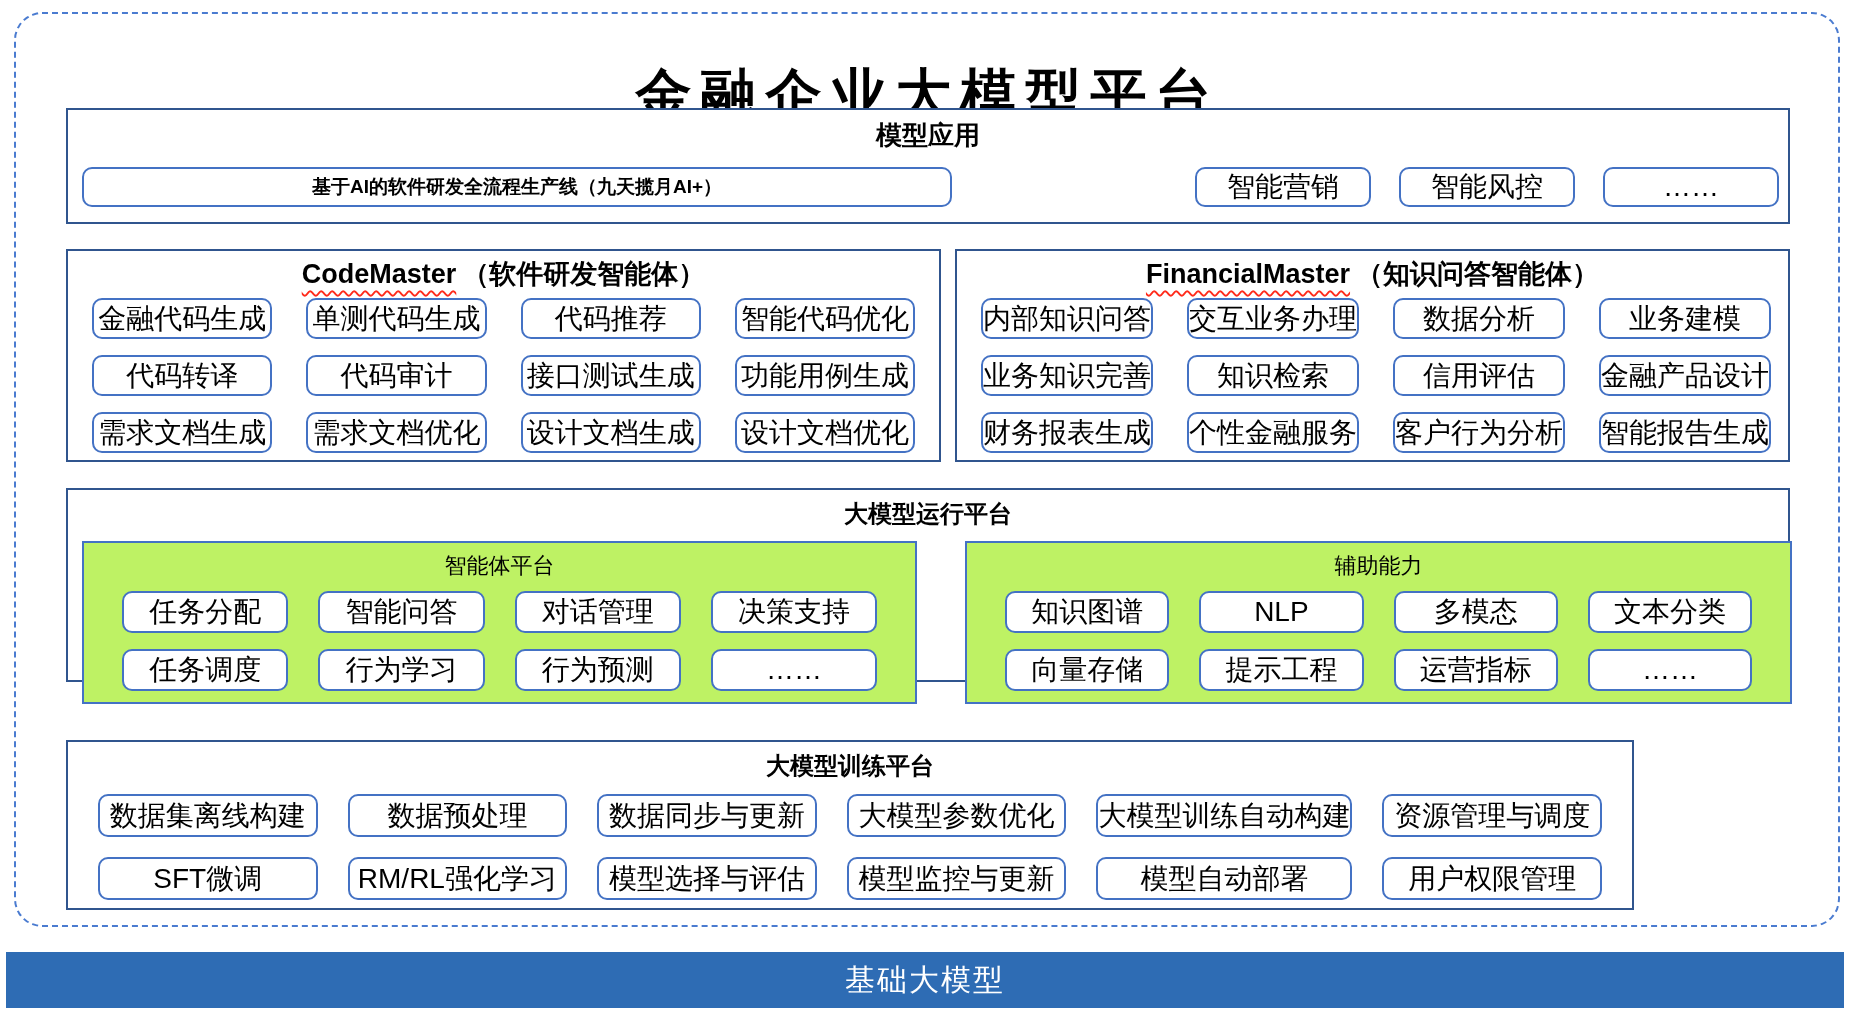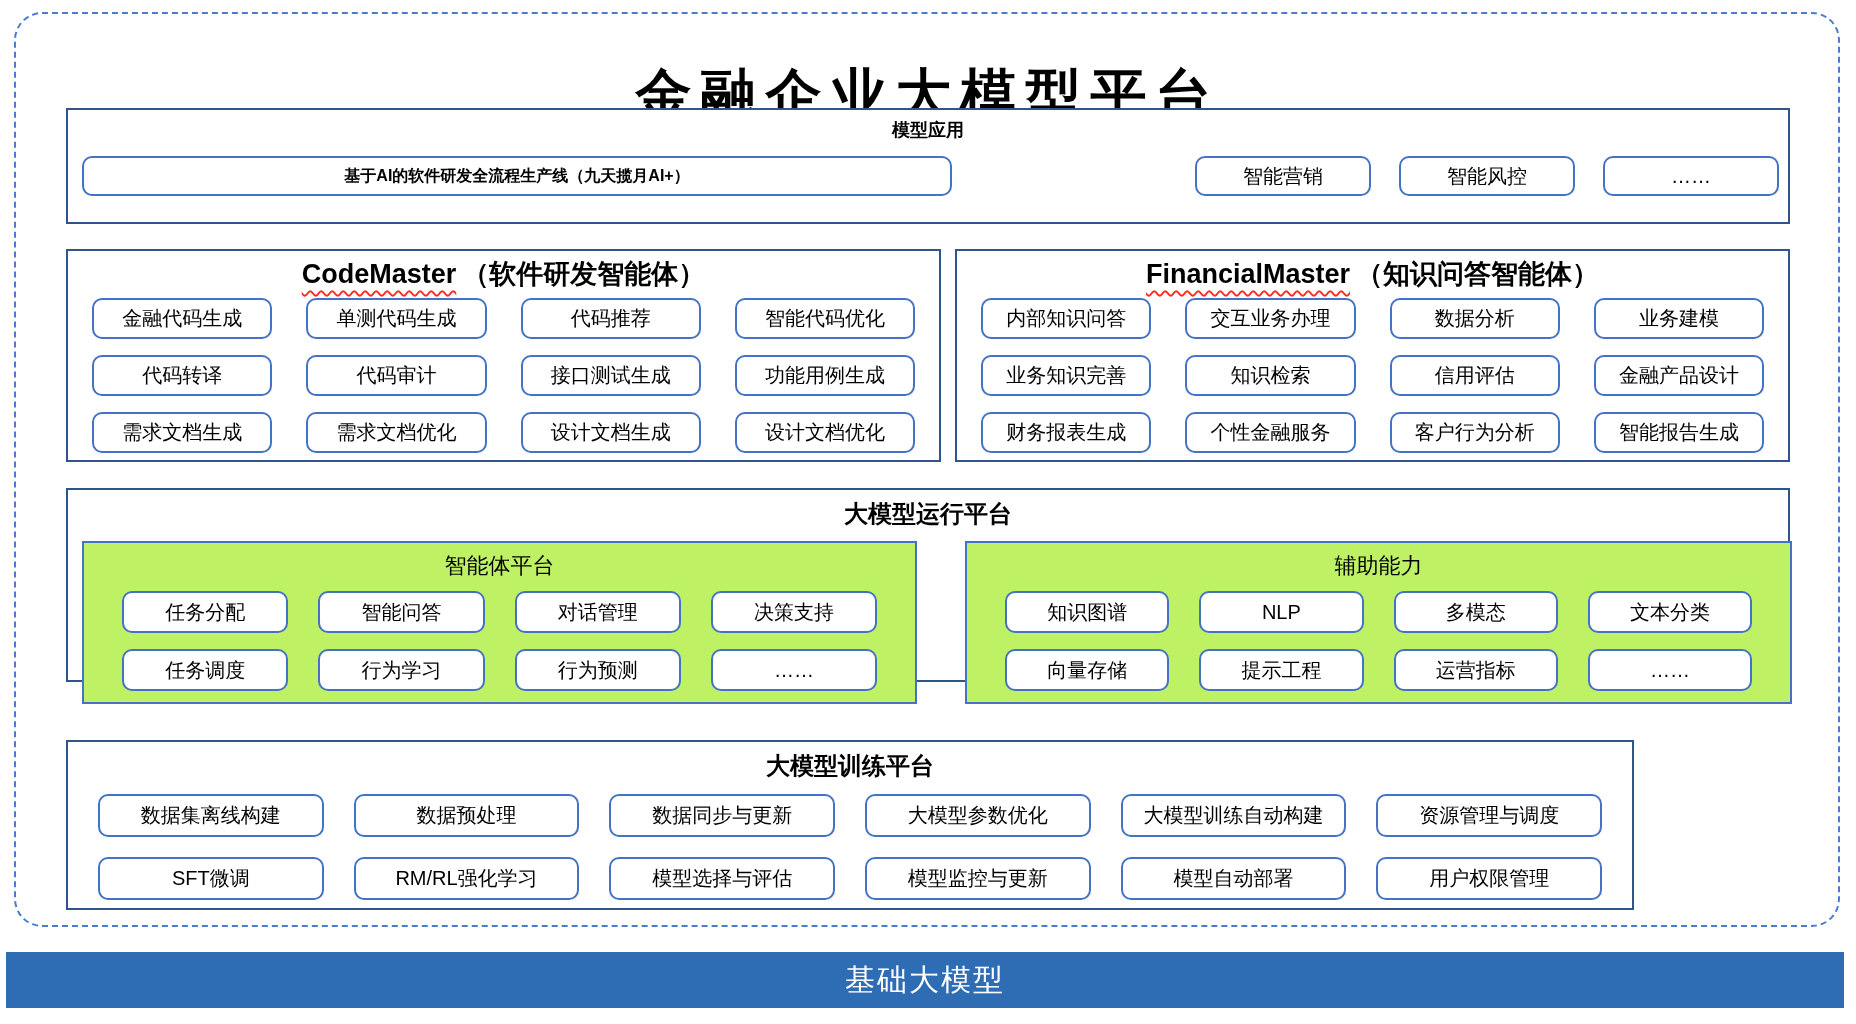--- a/index.html
+++ b/index.html
@@ -19,33 +19,33 @@
     border:2px dashed var(--frame-blue);border-radius:28px;box-sizing:border-box;
   }
   .main-title{
     position:absolute;left:0;right:0;top:26px;text-align:center;
     font-family:"DejaVu Serif","Liberation Serif",serif;
     font-weight:bold;font-size:56px;letter-spacing:9px;line-height:1.1;
   }
   .box{
     position:absolute;border:2px solid var(--box-border);background:#fff;box-sizing:border-box;
   }
-  .sec-title{ text-align:center;font-weight:bold;font-size:18px;padding-top:8px; }
+  .sec-title{ text-align:center;font-weight:bold;font-size:26px;padding-top:8px; }
   .sec-title.big{ font-size:24px; }
 
   .btn{
     box-sizing:border-box;border:2px solid var(--button-border);border-radius:10px;
     background:#fff;display:flex;align-items:center;justify-content:center;
-    font-size:20px;height:40px;white-space:nowrap;
+    font-size:28px;height:40px;white-space:nowrap;
   }
 
   
   .sec-app{ left:66px;top:108px;width:1724px;height:116px; }
   .app-row{ display:flex;align-items:center;padding:14px 9px 0 14px; }
-  .pipeline-btn{ width:870px;font-weight:bold;font-size:16px;margin-right:auto; }
+  .pipeline-btn{ width:870px;font-weight:bold;font-size:19px;margin-right:auto; }
   .small-list{ display:flex;gap:28px; }
   .small-list .btn{ width:176px; }
 
   
   .sec-cm{ left:66px;top:249px;width:875px;height:213px; }
   .sec-fm{ left:955px;top:249px;width:835px;height:213px; }
   .agent-title{ text-align:center;font-size:27px;font-weight:bold;padding-top:7px;line-height:1.2; }
   .agent-title .en{
     text-decoration:underline wavy var(--underline-red);
     text-decoration-thickness:2px;text-underline-offset:7px;margin-right:6px;

